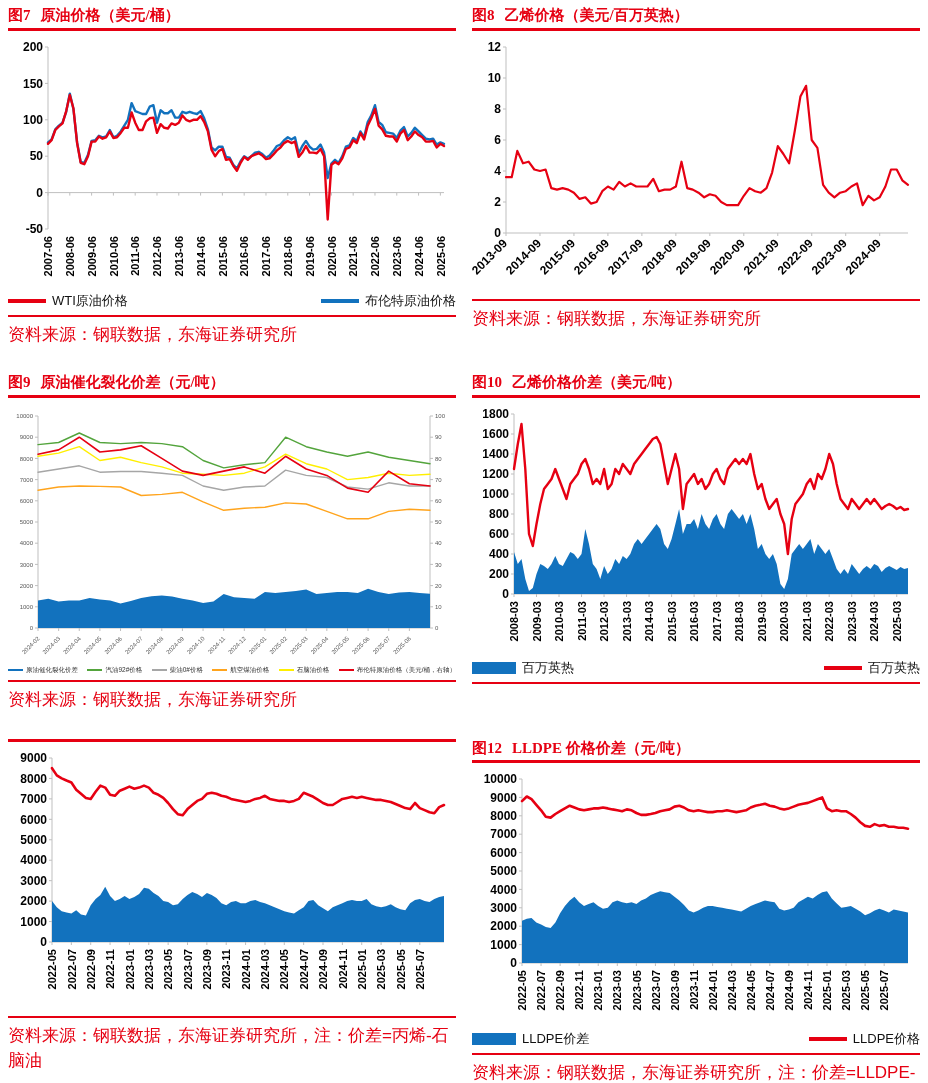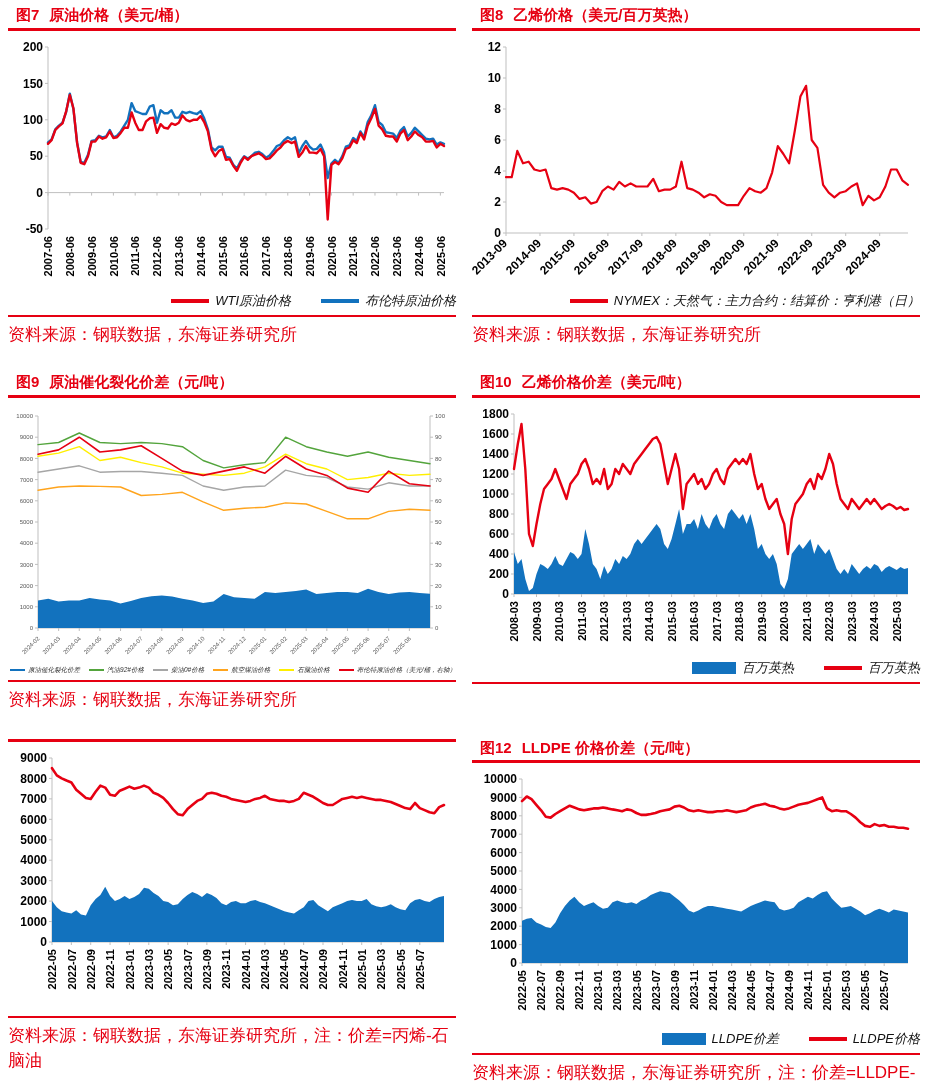--- a/index.html
+++ b/index.html
@@ -1,22 +1,22 @@
 <!DOCTYPE html>
 <html><head>
 <meta charset="utf-8">
 <style>
   html,body{margin:0;padding:0;background:#ffffff;}
   body{width:928px;font-family:"Liberation Sans","DejaVu Sans",sans-serif;padding:6px 8px;box-sizing:border-box;}
   .grid{display:grid;grid-template-columns:448px 448px;column-gap:16px;row-gap:26px;}
   .fig{display:flex;flex-direction:column;}
-  .fig-title{margin:0 0 3px 8px;font-size:15px;font-weight:bold;color:#e60012;line-height:1.25;display:flex;gap:10px;align-items:baseline;}
+  .fig-title{margin:0 0 3px 0;font-size:15px;font-weight:bold;color:#e60012;line-height:1.25;display:flex;gap:10px;align-items:baseline;font-family:Liberation Serif, serif;}
   .title-rule{height:3px;background:#e60012;margin-bottom:8px;}
   svg.chart{display:block;width:100%;height:auto;}
-  .legend{display:flex;justify-content:flex-end;align-items:center;gap:30px;font-size:13px;color:#111;margin-top:-4px;min-height:20px;font-style:italic;}
+  .legend{display:flex;justify-content:space-between;align-items:center;gap:30px;font-size:13px;color:#111;margin-top:-4px;min-height:20px;}
   .legend .lg-item{display:inline-flex;align-items:center;}
   .legend .sw{display:inline-block;margin-right:6px;}
   .legend .sw-line{width:38px;height:4px;}
   .legend .sw-box{width:44px;height:12px;}
   .legend-sm{gap:9px;font-size:6.5px;color:#333;min-height:12px;}
   .legend-sm .sw-line{width:15px;height:2px;margin-right:3px;}
   .src-rule{height:2px;background:#e60012;margin-top:4px;}
   .src{color:#e60012;font-size:17px;margin:5px 0 0 0;line-height:1.5;}
 </style>
 </head>
@@ -142,26 +142,20 @@
         <text x="307.77464788732397" y="205" text-anchor="end" font-size="12" font-weight="bold" fill="#000000" transform="rotate(-45 307.77464788732397 205)">2021-09</text>
         <line x1="339.7464788732394" y1="194" x2="339.7464788732394" y2="197" stroke="#bfbfbf"></line>
         <text x="341.7464788732394" y="205" text-anchor="end" font-size="12" font-weight="bold" fill="#000000" transform="rotate(-45 341.7464788732394 205)">2022-09</text>
         <line x1="373.71830985915494" y1="194" x2="373.71830985915494" y2="197" stroke="#bfbfbf"></line>
         <text x="375.71830985915494" y="205" text-anchor="end" font-size="12" font-weight="bold" fill="#000000" transform="rotate(-45 375.71830985915494 205)">2023-09</text>
         <line x1="407.6901408450704" y1="194" x2="407.6901408450704" y2="197" stroke="#bfbfbf"></line>
         <text x="409.6901408450704" y="205" text-anchor="end" font-size="12" font-weight="bold" fill="#000000" transform="rotate(-45 409.6901408450704 205)">2024-09</text>
         <line x1="34" y1="194" x2="436" y2="194" stroke="#bfbfbf"></line>
         <polyline points="34.0,138.2 39.7,138.2 45.3,111.9 51.0,124.3 56.6,122.7 62.3,130.5 68.0,132.0 73.6,130.5 79.3,149.1 85.0,150.6 90.6,149.1 96.3,150.6 101.9,153.7 107.6,159.9 113.3,158.3 118.9,164.6 124.6,163.0 130.3,152.2 135.9,147.5 141.6,150.6 147.2,142.9 152.9,147.5 158.6,144.4 164.2,147.5 169.9,147.5 175.5,147.5 181.2,139.8 186.9,152.2 192.5,150.6 198.2,150.6 203.9,147.5 209.5,122.7 215.2,149.1 220.8,150.6 226.5,153.7 232.2,158.3 237.8,155.3 243.5,156.8 249.2,163.0 254.8,166.1 260.5,166.1 266.1,166.1 271.8,156.8 277.5,149.1 283.1,152.2 288.8,153.7 294.5,149.1 300.1,133.6 305.8,107.2 311.4,115.0 317.1,124.3 322.8,91.7 328.4,57.6 334.1,46.8 339.7,101.0 345.4,108.8 351.1,145.9 356.7,153.7 362.4,158.3 368.1,153.7 373.7,152.2 379.4,147.5 385.0,144.4 390.7,166.1 396.4,156.8 402.0,161.4 407.7,158.3 413.4,147.5 419.0,130.5 424.7,130.5 430.3,141.3 436.0,145.9" fill="none" stroke="#e60012" stroke-width="2.2" stroke-linejoin="round" stroke-linecap="round"></polyline>
       </svg>
-    <div class="legend">
-        <span class="lg-item">
-          <span class="sw sw-line" style="background: rgb(230, 0, 18);"></span>
-          <span>NYMEX：天然气：主力合约：结算价：亨利港（日）</span>
-        </span>
-      </div>
     <div class="src-rule"></div>
     <p class="src">资料来源：钢联数据，东海证券研究所</p>
   </section>
 
   <section class="fig">
     <h2 class="fig-title">
       <span>图9</span>
       <span>原油催化裂化价差（元/吨）</span>
     </h2>
     <div class="title-rule"></div>

